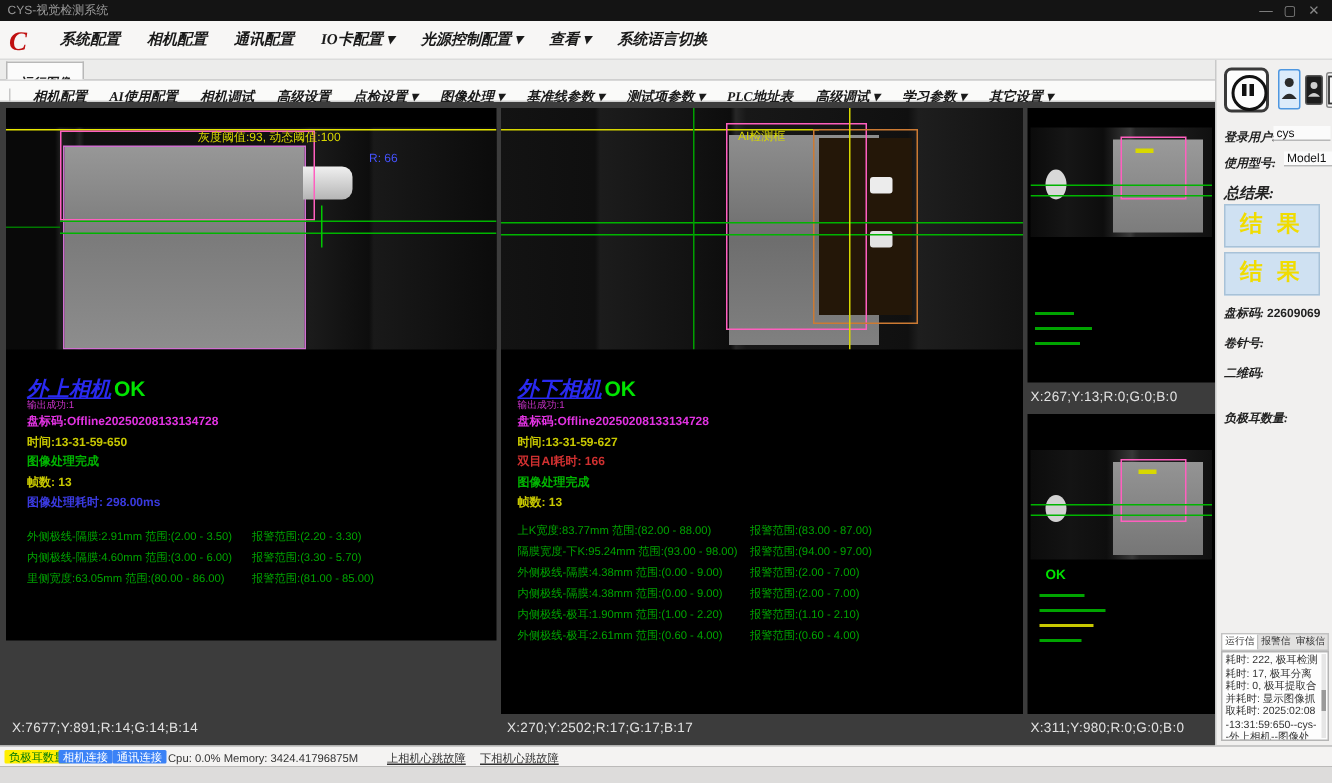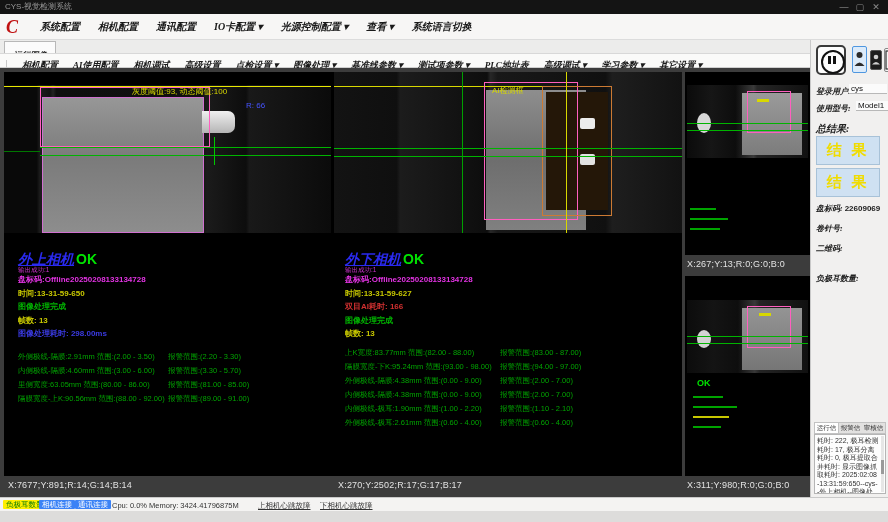--- a/index.html
+++ b/index.html
@@ -134,21 +134,21 @@
     <span class="ti">基准线参数 ▾</span>
     <span class="ti">测试项参数 ▾</span>
     <span class="ti">PLC地址表</span>
     <span class="ti">高级调试 ▾</span>
     <span class="ti">学习参数 ▾</span>
     <span class="ti">其它设置 ▾</span>
   </div>
 
   <div class="abs main">
 
-    <div class="panel" style="left:4px;top:4px;width:327px;height:404px;padding-left:40px;">
+    <div class="panel" style="left:4px;top:4px;width:327px;height:355px;">
       <div class="img" style="left:0;top:13px;width:327px;height:148px;
            background:linear-gradient(90deg,#090909 0%,#090909 10%,#1d1d1d 11%,#121212 14%,#232323 15%,#0f0f0f 16%,#101010 60%,#1b1b1b 62%,#0d0d0d 74%,#191919 75%,#0b0b0b 100%);">
         <div class="ovl" style="left:0;top:1px;width:327px;height:1px;background:#e8e800;"></div>
         <div class="ovl" style="left:38px;top:12px;width:160px;height:134px;background:linear-gradient(180deg,#979797,#7b7b7b 45%,#8d8d8d);border:1px solid #d070d0;"></div>
         <div class="ovl" style="left:198px;top:26px;width:33px;height:22px;background:linear-gradient(180deg,#f0f0f0,#b5b5b5);border-radius:0 7px 7px 0;"></div>
         <div class="ovl" style="left:36px;top:2px;width:168px;height:58px;border:1px solid #ff5fbf;"></div>
         <div class="ovl" style="left:36px;top:62px;width:291px;height:1px;background:#00b400;"></div>
         <div class="ovl" style="left:36px;top:70px;width:291px;height:1px;background:#00b400;"></div>
         <div class="ovl" style="left:0;top:66px;width:36px;height:1px;background:#007700;"></div>
         <div class="ovl" style="left:210px;top:52px;width:1px;height:28px;background:#00c800;"></div>
@@ -171,24 +171,20 @@
               <span class="mval">外侧极线-隔膜:2.91mm 范围:(2.00 - 3.50)</span>
               <span class="mwarn">报警范围:(2.20 - 3.30)</span>
             </div>
           <div class="mrow">
               <span class="mval">内侧极线-隔膜:4.60mm 范围:(3.00 - 6.00)</span>
               <span class="mwarn">报警范围:(3.30 - 5.70)</span>
             </div>
           <div class="mrow">
               <span class="mval">里侧宽度:63.05mm 范围:(80.00 - 86.00)</span>
               <span class="mwarn">报警范围:(81.00 - 85.00)</span>
-            </div>
-          <div class="mrow">
-              <span class="mval">隔膜宽度-上K:90.56mm 范围:(88.00 - 92.00)</span>
-              <span class="mwarn">报警范围:(89.00 - 91.00)</span>
             </div>
         </div>
       </div>
     </div>
     <div class="coords" style="left:8px;top:412px;">X:7677;Y:891;R:14;G:14;B:14</div>
 
     <div class="panel" style="left:334px;top:4px;width:348px;height:404px;">
       <div class="img" style="left:0;top:0;width:348px;height:161px;
            background:linear-gradient(90deg,#131313 0%,#0f0f0f 18%,#1c1c1c 19%,#111111 38%,#0d0d0d 44%,#272727 45%,#181818 47%,#101010 78%,#1e1e1e 80%,#121212 100%);">
         <div class="ovl" style="left:0;top:14px;width:212px;height:1px;background:#d8d800;"></div>

